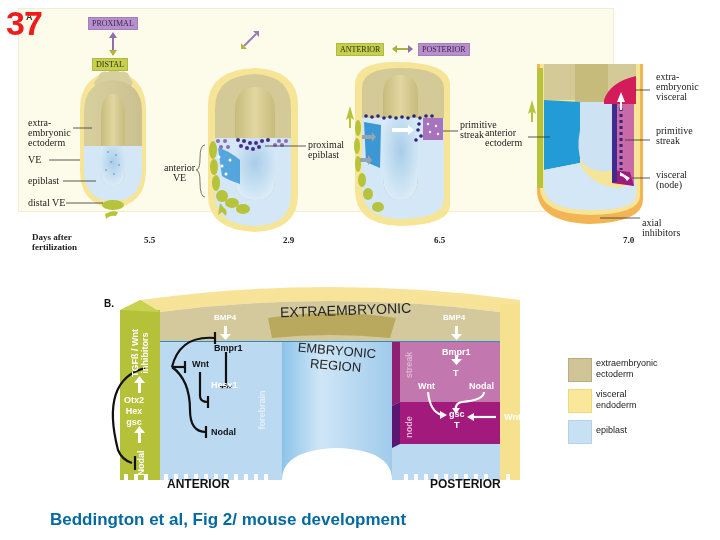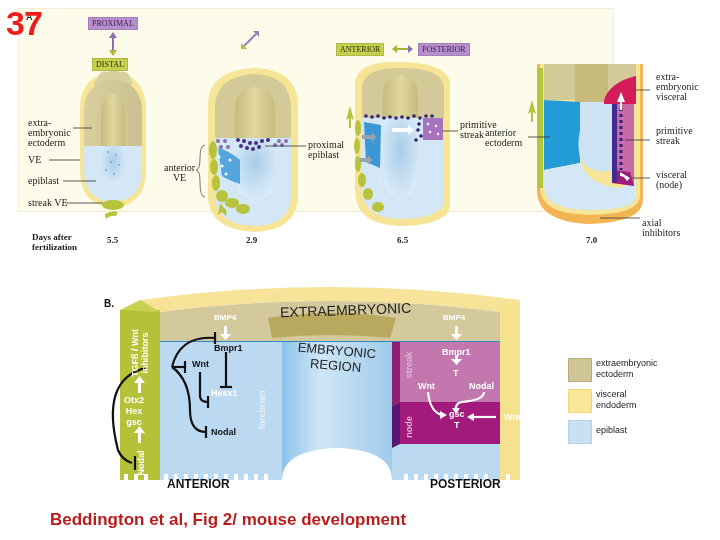--- a/index.html
+++ b/index.html
@@ -1,25 +1,25 @@
 <!DOCTYPE html>
 <html><head>
 <meta charset="utf-8">
 <style>
   html,body{margin:0;padding:0;background:#ffffff;}
   body{width:720px;height:540px;position:relative;overflow:hidden;font-family:"Liberation Serif",serif;}
   .slide-num{position:absolute;left:6px;top:4px;font:bold 34px "Liberation Sans",sans-serif;color:#ee1c1c;letter-spacing:-1px;z-index:5;}
   .panel-a{position:absolute;left:18px;top:8px;width:594px;height:202px;background:#fdfbe9;border:1px solid #f1eed7;}
   .panel-a-label{position:absolute;left:26px;top:12px;font:bold 9px "Liberation Sans",sans-serif;color:#333;}
   .lbl{position:absolute;font:10px "Liberation Serif",serif;color:#222;line-height:10px;}
-  .stage{position:absolute;font:bold 9px "Liberation Serif",serif;color:#222;}
+  .stage{position:absolute;font:bold 9px "Liberation Serif",serif;color:#222;margin-left:37px;}
   .tag{position:absolute;font:8px "Liberation Serif",serif;padding:0 3px;line-height:11px;border:1px solid rgba(0,0,0,0.1);}
   .tag.purple{background:#b88fcd;color:#3e2451;}
   .tag.green{background:#c6cf4e;color:#2e3210;}
-  .caption{position:absolute;left:50px;top:510px;font:bold 17px "Liberation Sans",sans-serif;color:#b91c1c;}
+  .caption{position:absolute;left:50px;top:510px;font:bold 17px "Liberation Sans",sans-serif;color:#0369a1;}
   .legend{position:absolute;left:568px;top:358px;}
   .leg-item{display:flex;align-items:flex-start;margin-bottom:7px;}
   .leg-sw{width:22px;height:22px;margin-right:4px;flex-shrink:0;}
   .leg-txt{font:9px "Liberation Sans",sans-serif;color:#222;line-height:11px;}
   .b-label{position:absolute;font:bold 12px "Liberation Sans",sans-serif;color:#111;}
 </style>
 </head>
 <body>
 
 <div class="slide-num">37</div>
@@ -213,21 +213,21 @@
 <div class="tag green" style="left:336px;top:43px">ANTERIOR</div>
 <div class="tag purple" style="left:418px;top:43px">POSTERIOR</div>
 
 <div class="lbl" style="left:28px;top:118px">
   <div>extra-</div>
   <div>embryonic</div>
   <div>ectoderm</div>
 </div>
 <div class="lbl" style="left:28px;top:155px">VE</div>
 <div class="lbl" style="left:28px;top:176px">epiblast</div>
-<div class="lbl" style="left:28px;top:198px">streak VE</div>
+<div class="lbl" style="left:28px;top:198px">distal VE</div>
 
 <div class="lbl" style="left:32px;top:232px;font-weight:bold;font-size:9px">
   <div>Days after</div>
   <div>fertilization</div>
 </div>
 <div class="stage" style="left:107px;top:235px">5.5</div>
 <div class="stage" style="left:246px;top:235px">2.9</div>
 <div class="stage" style="left:397px;top:235px">6.5</div>
 <div class="stage" style="left:586px;top:235px">7.0</div>
 
@@ -396,21 +396,21 @@
   <div>Hex</div>
   <div>gsc</div>
 </div>
 <div style="position:absolute;left:128px;top:448px;width:24px;height:30px;display:flex;align-items:center;justify-content:center">
   <div style="transform:rotate(-90deg);font:bold 9px 'Liberation Sans',sans-serif;color:#fff">Nodal</div>
 </div>
 
 <div style="position:absolute;left:214px;top:313px;font:bold 8px 'Liberation Sans',sans-serif;color:#fff">BMP4</div>
 <div style="position:absolute;left:214px;top:343px;font:bold 9px 'Liberation Sans',sans-serif;color:#111">Bmpr1</div>
 <div style="position:absolute;left:192px;top:359px;font:bold 9px 'Liberation Sans',sans-serif;color:#111">Wnt</div>
-<div style="position:absolute;left:211px;top:388px;font:bold 9px 'Liberation Sans',sans-serif;color:#fff">Hesx1</div>
+<div style="position:absolute;left:211px;top:380px;font:bold 9px 'Liberation Sans',sans-serif;color:#fff">Hesx1</div>
 <div style="position:absolute;left:211px;top:427px;font:bold 9px 'Liberation Sans',sans-serif;color:#111">Nodal</div>
 <div style="position:absolute;left:254px;top:380px;width:14px;height:60px;display:flex;align-items:center;justify-content:center">
   <div style="transform:rotate(-90deg);font:bold 9px 'Liberation Sans',sans-serif;color:#e4f0fa;white-space:nowrap">forebrain</div>
 </div>
 
 <div style="position:absolute;left:443px;top:313px;font:bold 8px 'Liberation Sans',sans-serif;color:#fff">BMP4</div>
 <div style="position:absolute;left:442px;top:347px;font:bold 9px 'Liberation Sans',sans-serif;color:#fff">Bmpr1</div>
 <div style="position:absolute;left:453px;top:368px;font:bold 9px 'Liberation Sans',sans-serif;color:#fff">T</div>
 <div style="position:absolute;left:418px;top:381px;font:bold 9px 'Liberation Sans',sans-serif;color:#fff">Wnt</div>
 <div style="position:absolute;left:469px;top:381px;font:bold 9px 'Liberation Sans',sans-serif;color:#fff">Nodal</div>

